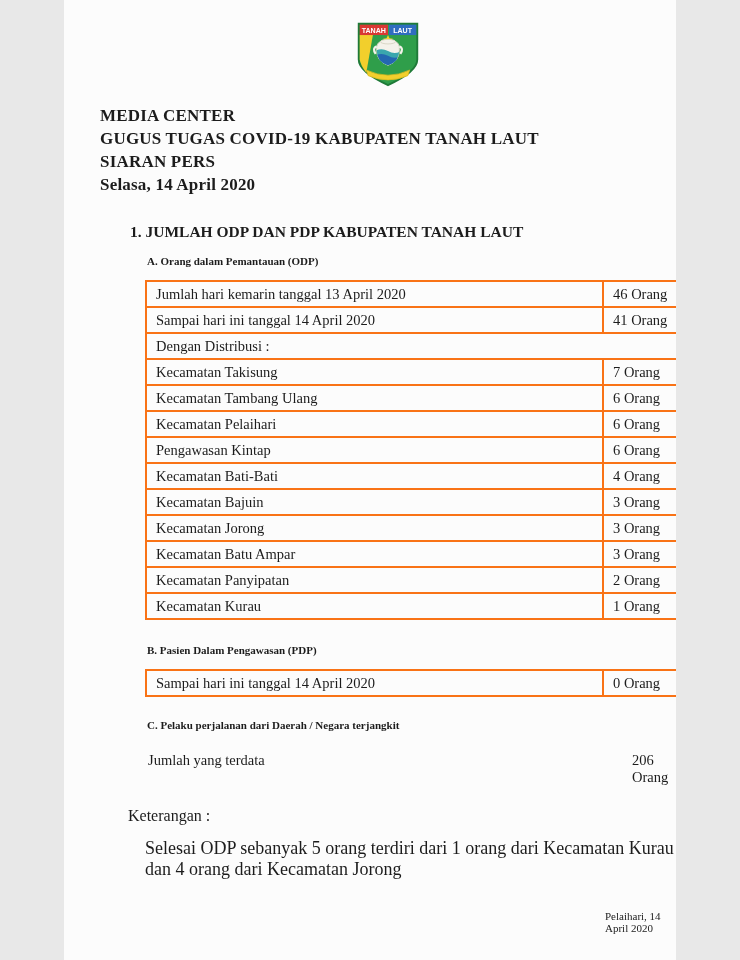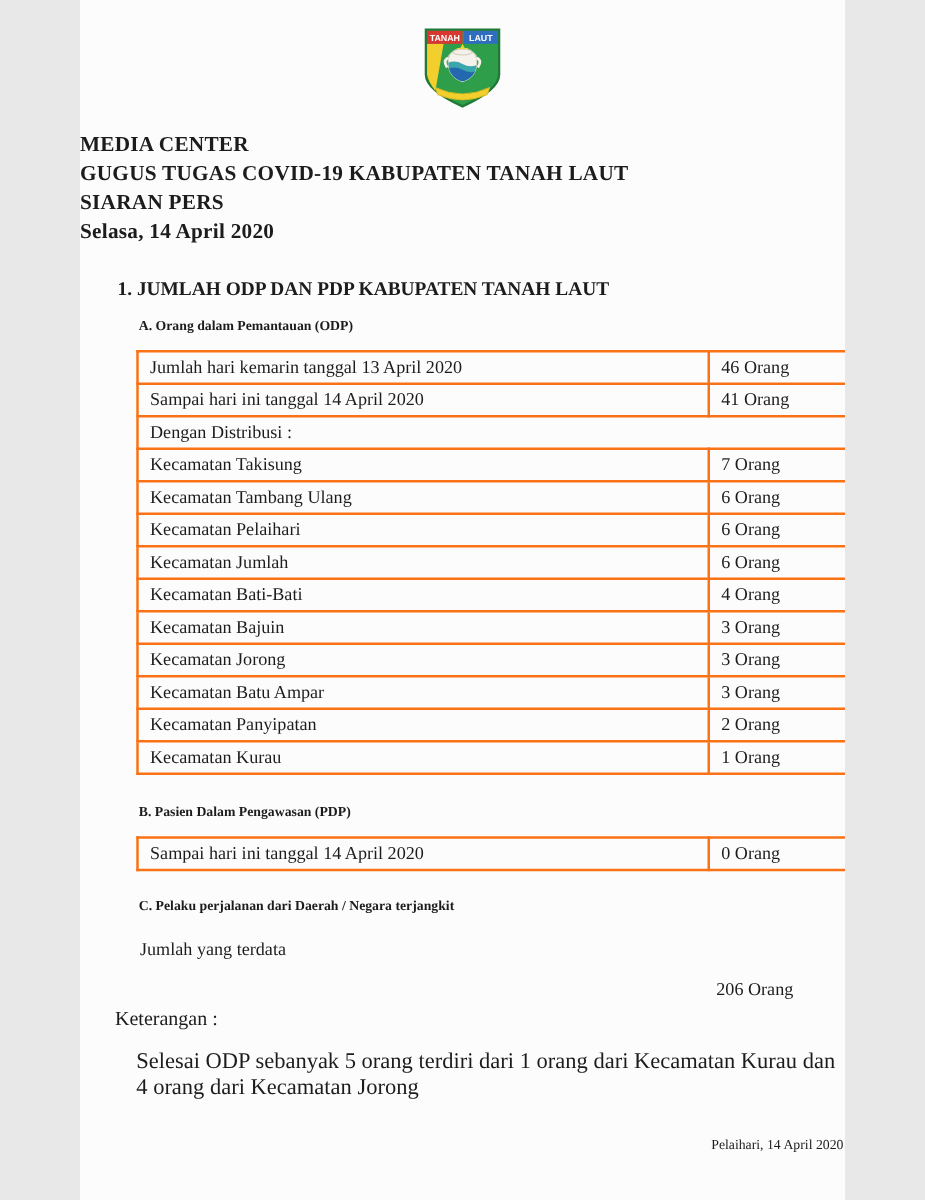--- a/index.html
+++ b/index.html
@@ -6,20 +6,21 @@
   html, body { background: #e8e8e8; }
   .page {
     position: relative;
     width: 612px;
     height: 960px;
     margin: 0 auto;
     background: #fcfcfc;
     font-family: "Liberation Serif", serif;
     color: #1c1c1c;
     overflow: hidden;
+    padding-left: 36px;
   }
   
   .logo-wrap {
     display: flex;
     justify-content: center;
     padding-top: 18px;
   }
   
   .doc-header {
     margin-top: 16px;
@@ -55,23 +56,22 @@
   table.data-table td.col-label { width: 457px; }
   
   .c-row {
     position: relative;
     margin: 21px 0 0 48px;
     font-size: 14.5px;
     height: 19px;
   }
   .c-row .c-value {
     position: absolute;
-    left: 461px;
+    left: 484px;
     top: 0;
-    margin-top: 32px;
   }
   
   .notes-heading {
     margin: 36px 0 0 28px;
     font-size: 16px;
   }
   .notes-text {
     margin: 13px 0 0 45px;
     font-size: 18px;
   }
@@ -146,21 +146,21 @@
         </tr>
         <tr>
           <td class="col-label">Kecamatan Tambang Ulang</td>
           <td>6 Orang</td>
         </tr>
         <tr>
           <td class="col-label">Kecamatan Pelaihari</td>
           <td>6 Orang</td>
         </tr>
         <tr>
-          <td class="col-label">Kecamatan Jumlah</td>
+          <td class="col-label">Pengawasan Kintap</td>
           <td>6 Orang</td>
         </tr>
         <tr>
           <td class="col-label">Kecamatan Bati-Bati</td>
           <td>4 Orang</td>
         </tr>
         <tr>
           <td class="col-label">Kecamatan Bajuin</td>
           <td>3 Orang</td>
         </tr>

